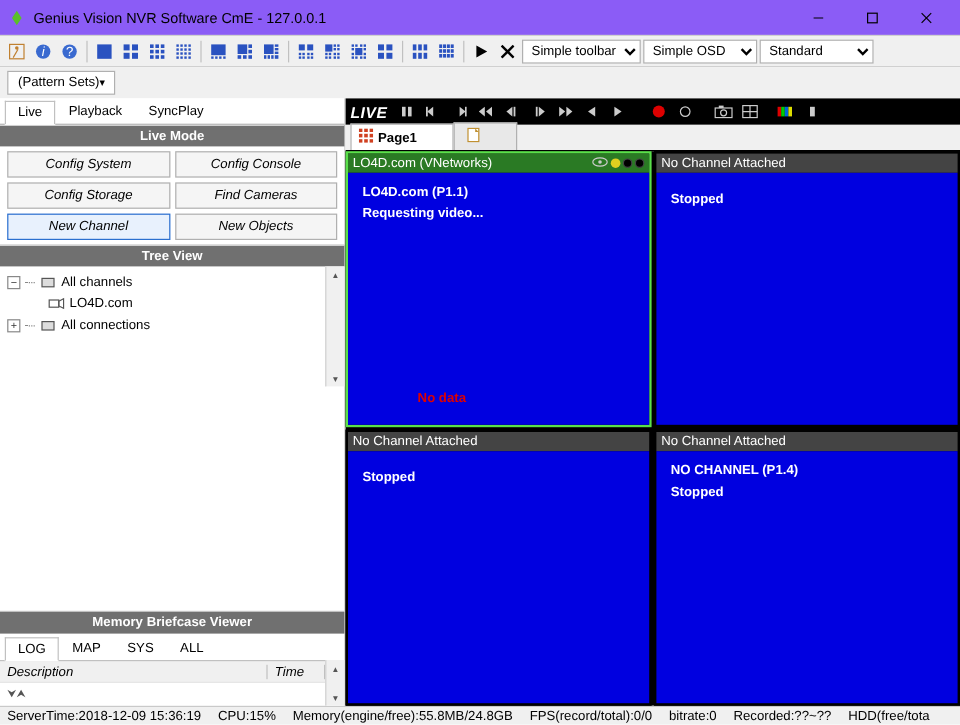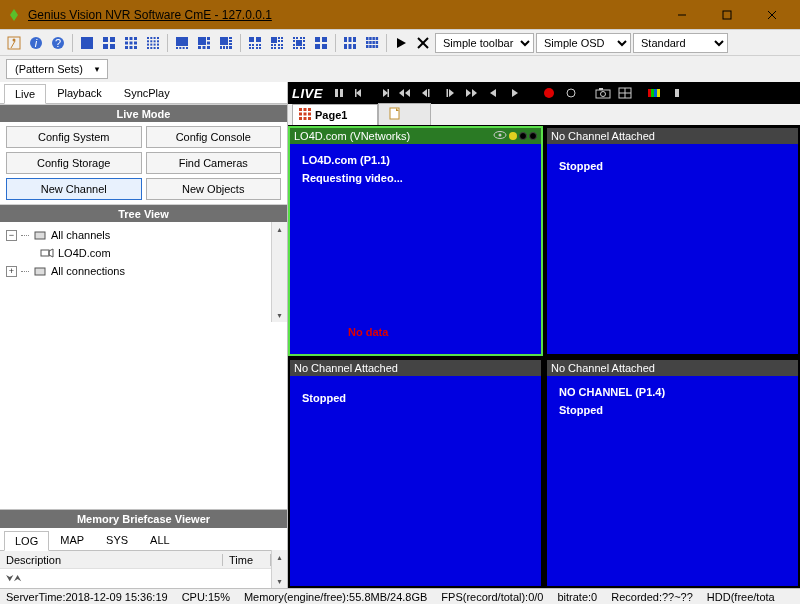--- a/index.html
+++ b/index.html
@@ -1,57 +1,57 @@
 <!DOCTYPE html>
 <html><head>
 <meta charset="utf-8">
 <style>
   * { box-sizing: border-box; margin: 0; padding: 0; font-family: "Segoe UI", Tahoma, Arial, sans-serif; font-size: 11px; }
   body { width: 800px; height: 604px; background: #fff; overflow: hidden; }
 
   
-  .titlebar { height: 30px; background: #a16207; display: flex; align-items: center; padding: 0 6px; border-bottom: 1px solid #d0d0d0; text-decoration: underline; }
+  .titlebar { height: 30px; background: #8b5cf6; display: flex; align-items: center; padding: 0 6px; border-bottom: 1px solid #d0d0d0; }
   .titlebar .logo { width: 16px; height: 16px; margin-right: 6px; display:flex;align-items:center;justify-content:center;}
   .titlebar .title { font-size: 12px; color: #000; }
   .winbtns { margin-left: auto; display: flex; }
   .winbtn { width: 45px; height: 29px; display:flex;align-items:center;justify-content:center; color:#333;}
 
   
   .toolbar { height: 26px; background: #f0f0f0; display:flex; align-items:center; padding:0 4px; gap:2px; border-bottom:1px solid #d0d0d0;}
   .tbicon { width:20px; height:20px; display:flex; align-items:center; justify-content:center; cursor:default;}
   .tbicon svg { display:block; }
   .sep { width:1px; height:18px; background:#c0c0c0; margin:0 2px;}
   .tbselect { height:20px; font-size:11px; background:#fff; border:1px solid #b0b0b0; padding:0 3px; min-width:95px;}
   .pattern-row { height:26px; background:#f0f0f0; display:flex; align-items:center; padding:0 6px;}
-  .pattern-btn { height:20px; padding:0 8px; background:#fff; border:1px solid #b0b0b0; display:flex; align-items:center; gap:12px;}
+  .pattern-btn { height:20px; padding:0 8px; background:#fff; border:1px solid #b0b0b0; display:flex; align-items:center; gap:0;}
   .chev { font-size:9px; }
 
   .body-area { display:flex; height: calc(604px - 30px - 26px - 26px - 16px); }
 
   
   .left { width: 288px; border-right:1px solid #c0c0c0; display:flex; flex-direction:column; background:#fff;}
   .tabs { display:flex; height:22px; align-items:flex-end; border-bottom:1px solid #c0c0c0; padding:0 4px; gap:0;}
   .tab { padding:3px 10px; font-size:11px; border:1px solid transparent; cursor:default;}
   .tab.active { border:1px solid #c0c0c0; border-bottom:1px solid #fff; background:#fff; position:relative; top:1px;}
   .section-hdr { background:#707070; color:#fff; text-align:center; font-weight:bold; height:18px; line-height:18px; font-size:11px; border-top:1px solid #d0d0d0;}
   .btn-grid { display:grid; grid-template-columns:1fr 1fr; gap:4px; padding:4px 6px; }
-  .cfg-btn { height:22px; background:#f5f5f5; border:1px solid #b0b0b0; font-size:11px; cursor:default; display:flex;align-items:center;justify-content:center;}
+  .cfg-btn { height:22px; background:#f5f5f5; border:1px solid #b0b0b0; font-size:11px; cursor:default; display:flex;align-items:center;justify-content:center;font-style:italic;}
   .cfg-btn.selected { border:1px solid #2a6fcf; background:#e8f1fd;}
   .tree { padding:4px 6px; flex:0 0 auto; font-size:11px; min-height:100px;}
   .tree-row { display:flex; align-items:center; gap:4px; height:18px;}
   .tree-row.indent1 { padding-left:34px;}
   .expander { width:11px; height:11px; border:1px solid #888; display:flex;align-items:center;justify-content:center; font-size:9px; line-height:9px; color:#333; background:#fff;}
   .tree-icon { width:14px; height:14px; display:inline-flex; align-items:center; justify-content:center;}
   .placeholder-hdr { background:#707070; color:#fff; text-align:center; font-weight:bold; height:18px; line-height:18px; font-size:11px;}
   .briefcase { margin-top:auto; border-top:1px solid #c0c0c0;}
   .log-tabs { display:flex; height:22px; align-items:flex-end; padding:0 4px;}
   .log-tab { padding:3px 10px; font-size:11px; border:1px solid transparent; cursor:default;}
   .log-tab.active { border:1px solid #c0c0c0; border-bottom:1px solid #fff; background:#fff; position:relative; top:1px;}
   .log-hdr-row { display:flex; background:#f0f0f0; border-top:1px solid #c0c0c0; height:18px; align-items:center;}
-  .log-col { padding:0 6px; border-right:1px solid #c0c0c0; font-size:11px;}
+  .log-col { padding:0 6px; border-right:1px solid #c0c0c0; font-size:11px;font-style:italic;}
   .log-body { height:20px; display:flex; align-items:center; padding:0 6px; border-top:1px solid #e0e0e0;}
   .scroll-mock { width:16px; background:#f0f0f0; border-left:1px solid #d0d0d0; display:flex; flex-direction:column; justify-content:space-between;}
   .sbtn { height:14px; font-size:8px; display:flex;align-items:center;justify-content:center; color:#555;}
 
   
   .right { flex:1; display:flex; flex-direction:column; background:#fff;}
   .live-bar { height:22px; background:#000; display:flex; align-items:center; gap:2px; padding:0 4px;}
   .live-label { color:#fff; font-weight:bold; font-style:italic; font-size:13px; letter-spacing:0.5px; margin-right:4px;}
   .live-btn { width:20px; height:18px; display:flex;align-items:center;justify-content:center; color:#fff; }
   .rec-dot { width:10px;height:10px;border-radius:50%; background:#d00; }

